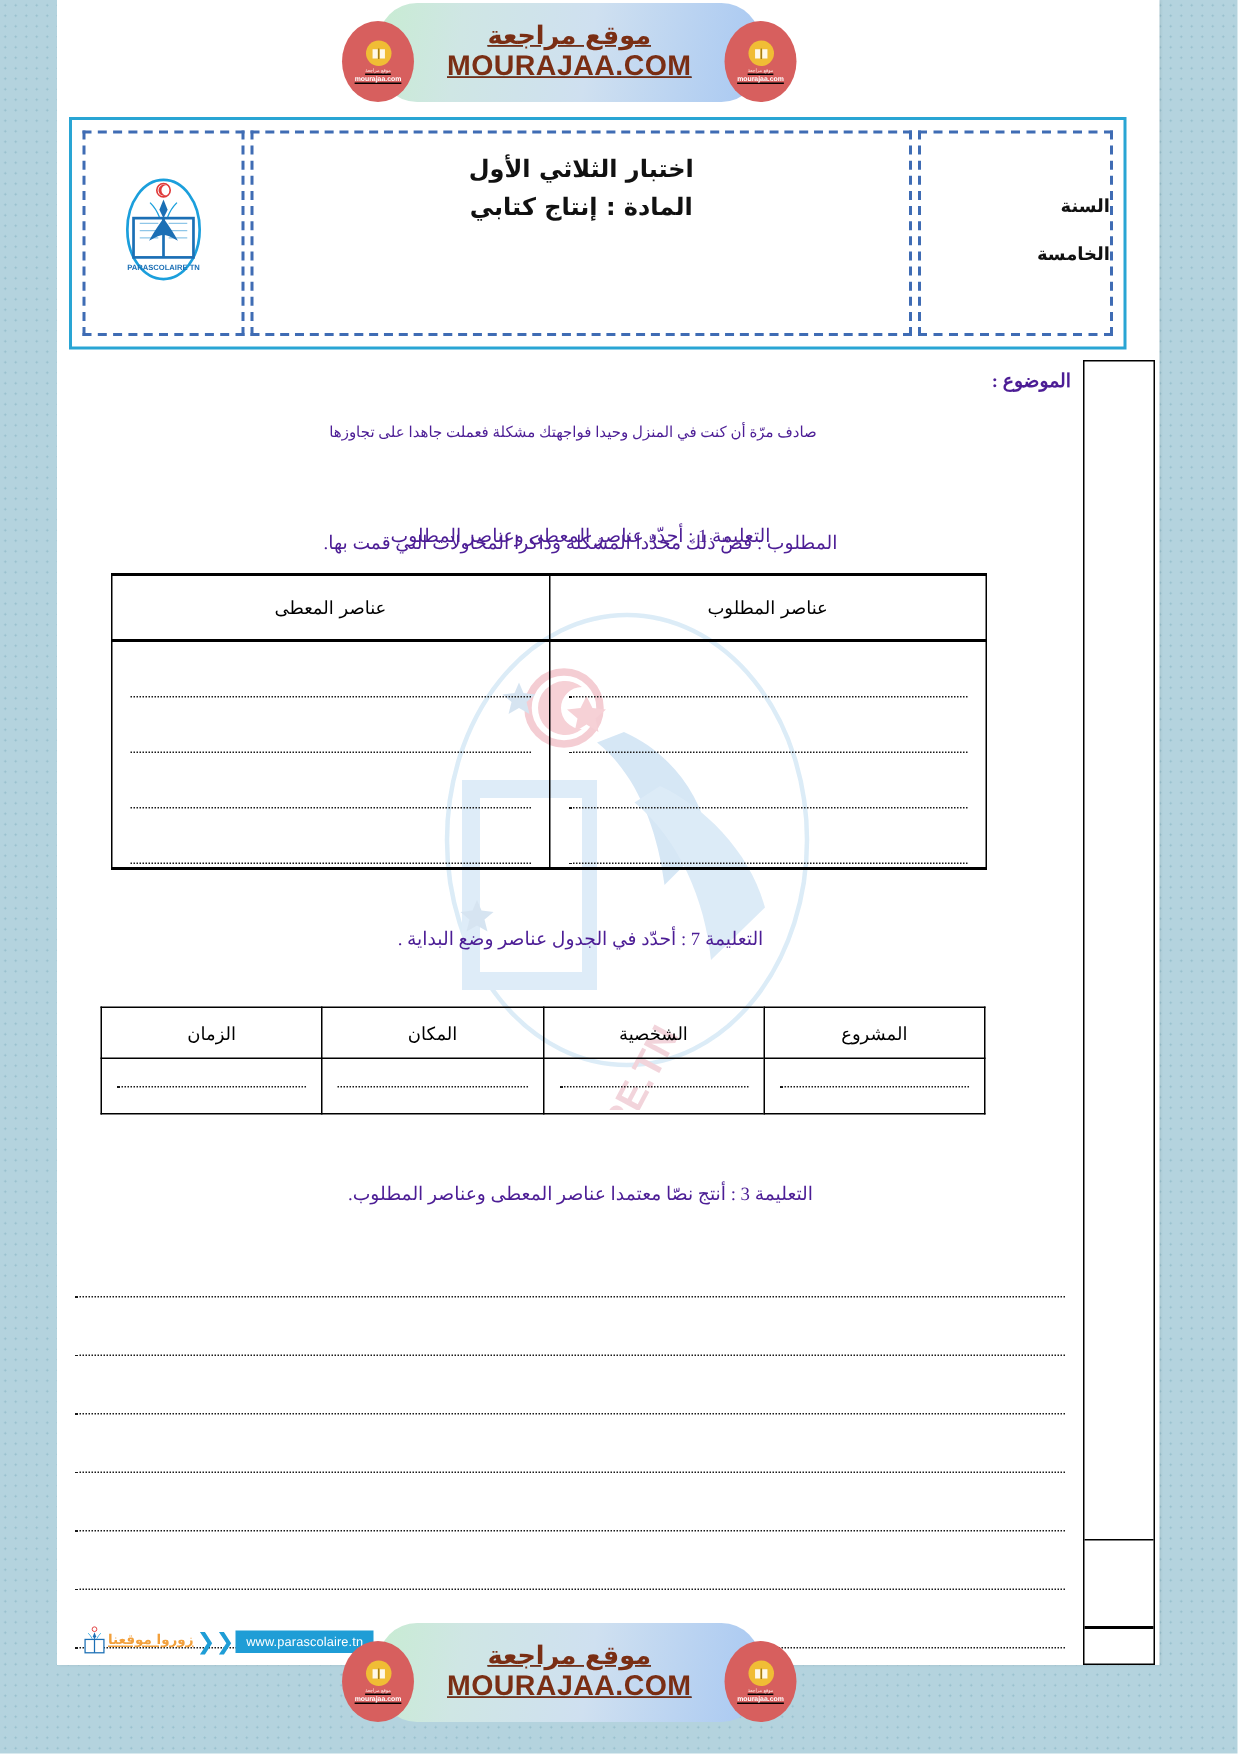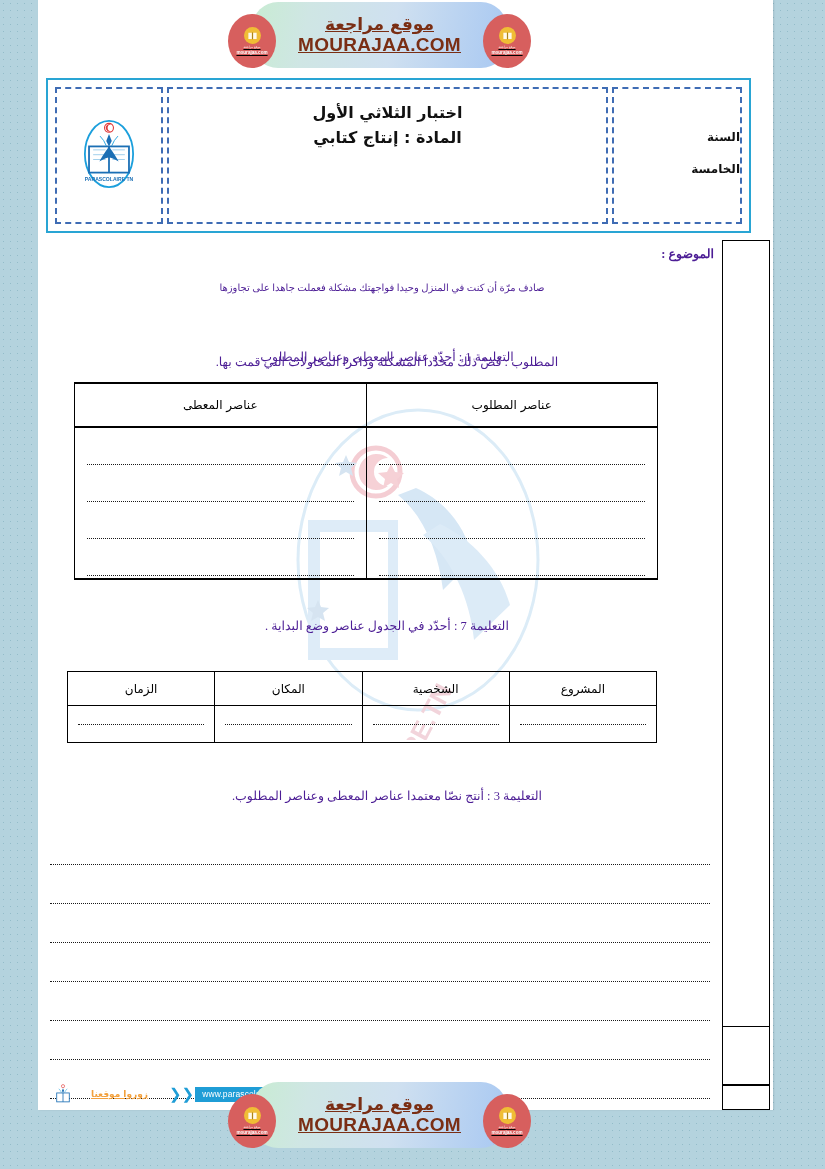--- a/index.html
+++ b/index.html
@@ -382,21 +382,21 @@
     line-height: 1;
     margin: 0 1px;
     font-family: "DejaVu Sans", sans-serif;
   }
   .foot-ar {
     font-family: "DejaVu Sans", sans-serif;
     font-size: 9px;
     font-weight: bold;
     color: #f2a03c;
     direction: rtl;
-    margin: 0 20px;
+    margin: 0 1px;
     text-decoration: underline;
   }
   .foot-logo { width: 16px; height: 22px; }
 </style>
 </head>
 <body>
 
 <div class="sheet">
 
   <div class="watermark">

